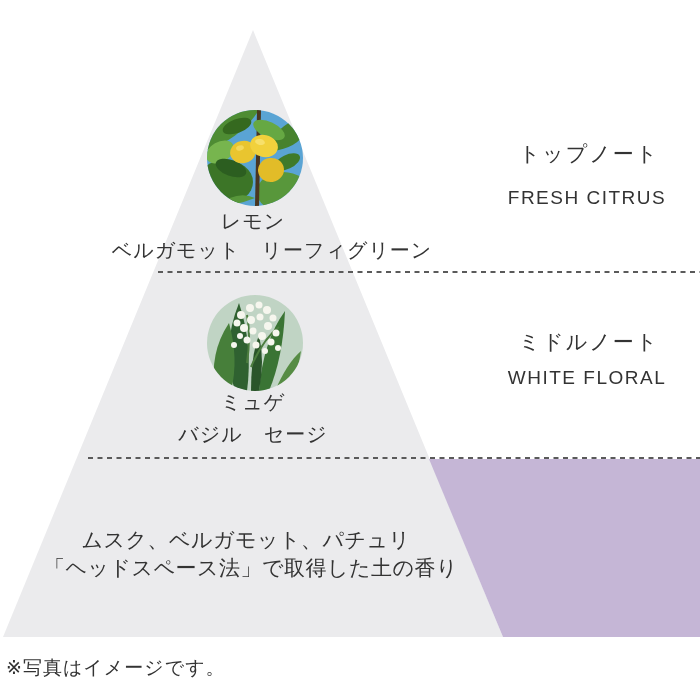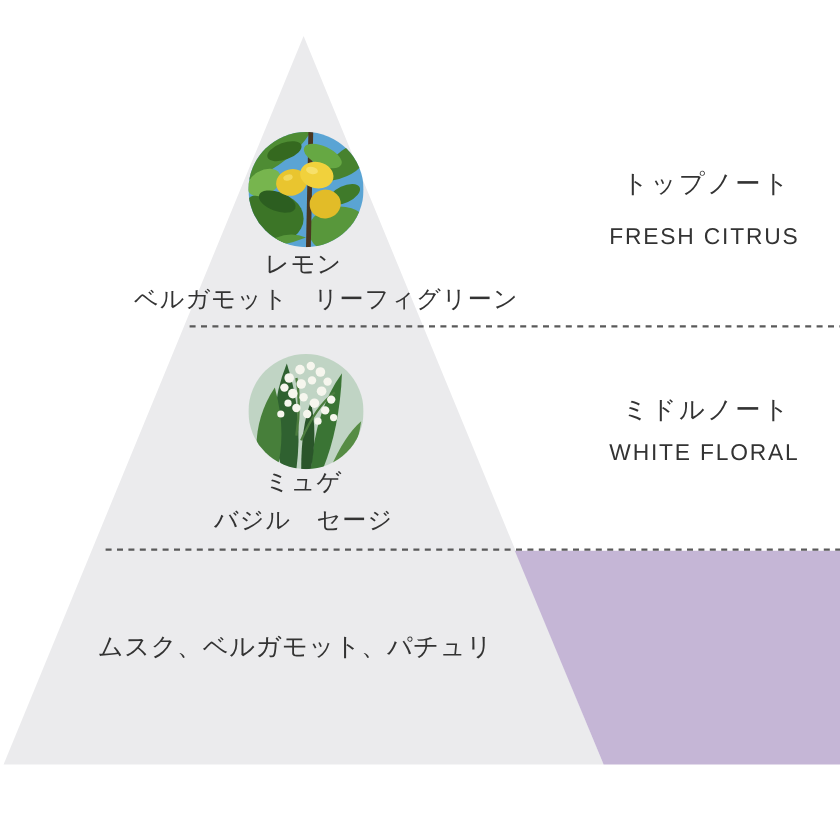--- a/index.html
+++ b/index.html
@@ -130,15 +130,17 @@
   <div class="t jp-ing pos-top-ing2">ベルガモット　リーフィグリーン</div>
   <div class="t jp-label pos-top-jp">トップノート</div>
   <div class="t en-label pos-top-en">FRESH CITRUS</div>
 
   <div class="t jp-ing pos-mid-ing1">ミュゲ</div>
   <div class="t jp-ing pos-mid-ing2">バジル　セージ</div>
   <div class="t en-label pos-mid-en">WHITE FLORAL</div>
   <div class="t jp-label pos-mid-jp">ミドルノート</div>
 
   <div class="t jp-last pos-last-ing1">ムスク、ベルガモット、パチュリ</div>
+  <div class="t jp-last pos-last-ing2">「ヘッドスペース法」で取得した土の香り</div>
 
+  <div class="footnote">※写真はイメージです。</div>
 
 </div>
 
 </body></html>

